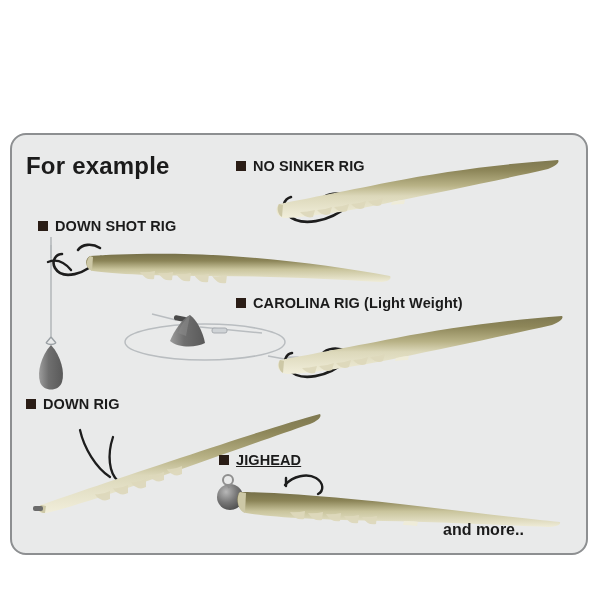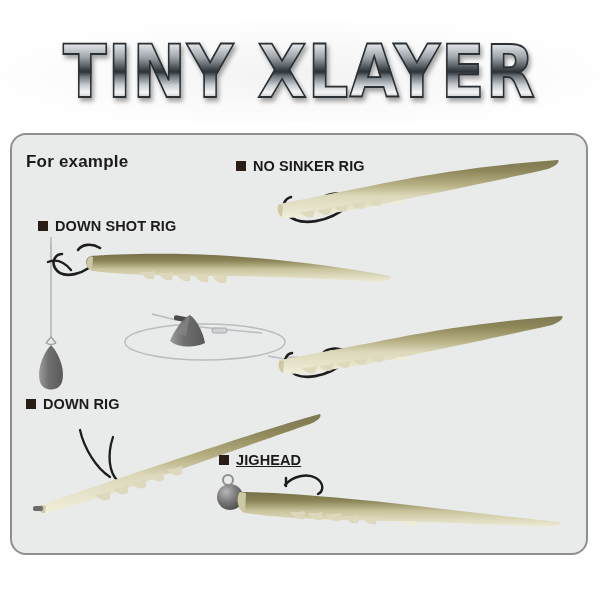--- a/index.html
+++ b/index.html
@@ -65,38 +65,35 @@
     white-space:nowrap;
     letter-spacing:.1px;
   }
   .lbl .bullet{
     width:10px;height:10px;background:#2a1d16;display:inline-block;flex:0 0 auto;
   }
 
   .forexample{
     position:absolute;left:26px;top:152px;
     font-family:"Liberation Sans", sans-serif;
-    font-weight:bold;font-size:17px;color:#1b1b1b;letter-spacing:.2px;
+    font-weight:bold;font-size:24px;color:#1b1b1b;letter-spacing:.2px;
   }
   .andmore{
     position:absolute;left:443px;top:521px;
     font-family:"Liberation Sans", sans-serif;
     font-weight:bold;font-size:16px;color:#1b1b1b;
   }
 
   .svg-layer{position:absolute;left:0;top:0;width:600px;height:600px;pointer-events:none;}
 </style>
 </head>
 <body>
 
 <div id="root">
 
-  <div class="title-wrap">
-    <div class="title-text">TINY XLAYER</div>
-  </div>
 
   <div class="panel"></div>
 
   <svg class="svg-layer" viewBox="0 0 600 600">
     <defs>
 
       <linearGradient id="wormGrad" x1="0" y1="0" x2="0" y2="1">
         <stop offset="0%" stop-color="#7e7850"></stop>
         <stop offset="18%" stop-color="#8d8659"></stop>
         <stop offset="44%" stop-color="#b8b286"></stop>
@@ -303,25 +300,30 @@
   <div class="lbl" style="left:236px;top:158px;">
     <span class="bullet"></span>
     <span>NO SINKER RIG</span>
   </div>
 
   <div class="lbl" style="left:38px;top:218px;">
     <span class="bullet"></span>
     <span>DOWN SHOT RIG</span>
   </div>
 
+  <div class="lbl" style="left:236px;top:295px;">
+    <span class="bullet"></span>
+    <span>CAROLINA RIG (Light Weight)</span>
+  </div>
 
   <div class="lbl" style="left:26px;top:396px;">
     <span class="bullet"></span>
     <span>DOWN RIG</span>
   </div>
 
   <div class="lbl" style="left:219px;top:452px;text-decoration:underline;">
     <span class="bullet"></span>
     <span>JIGHEAD</span>
   </div>
 
+  <div class="andmore">and more..</div>
 
 </div>
 
 </body></html>

